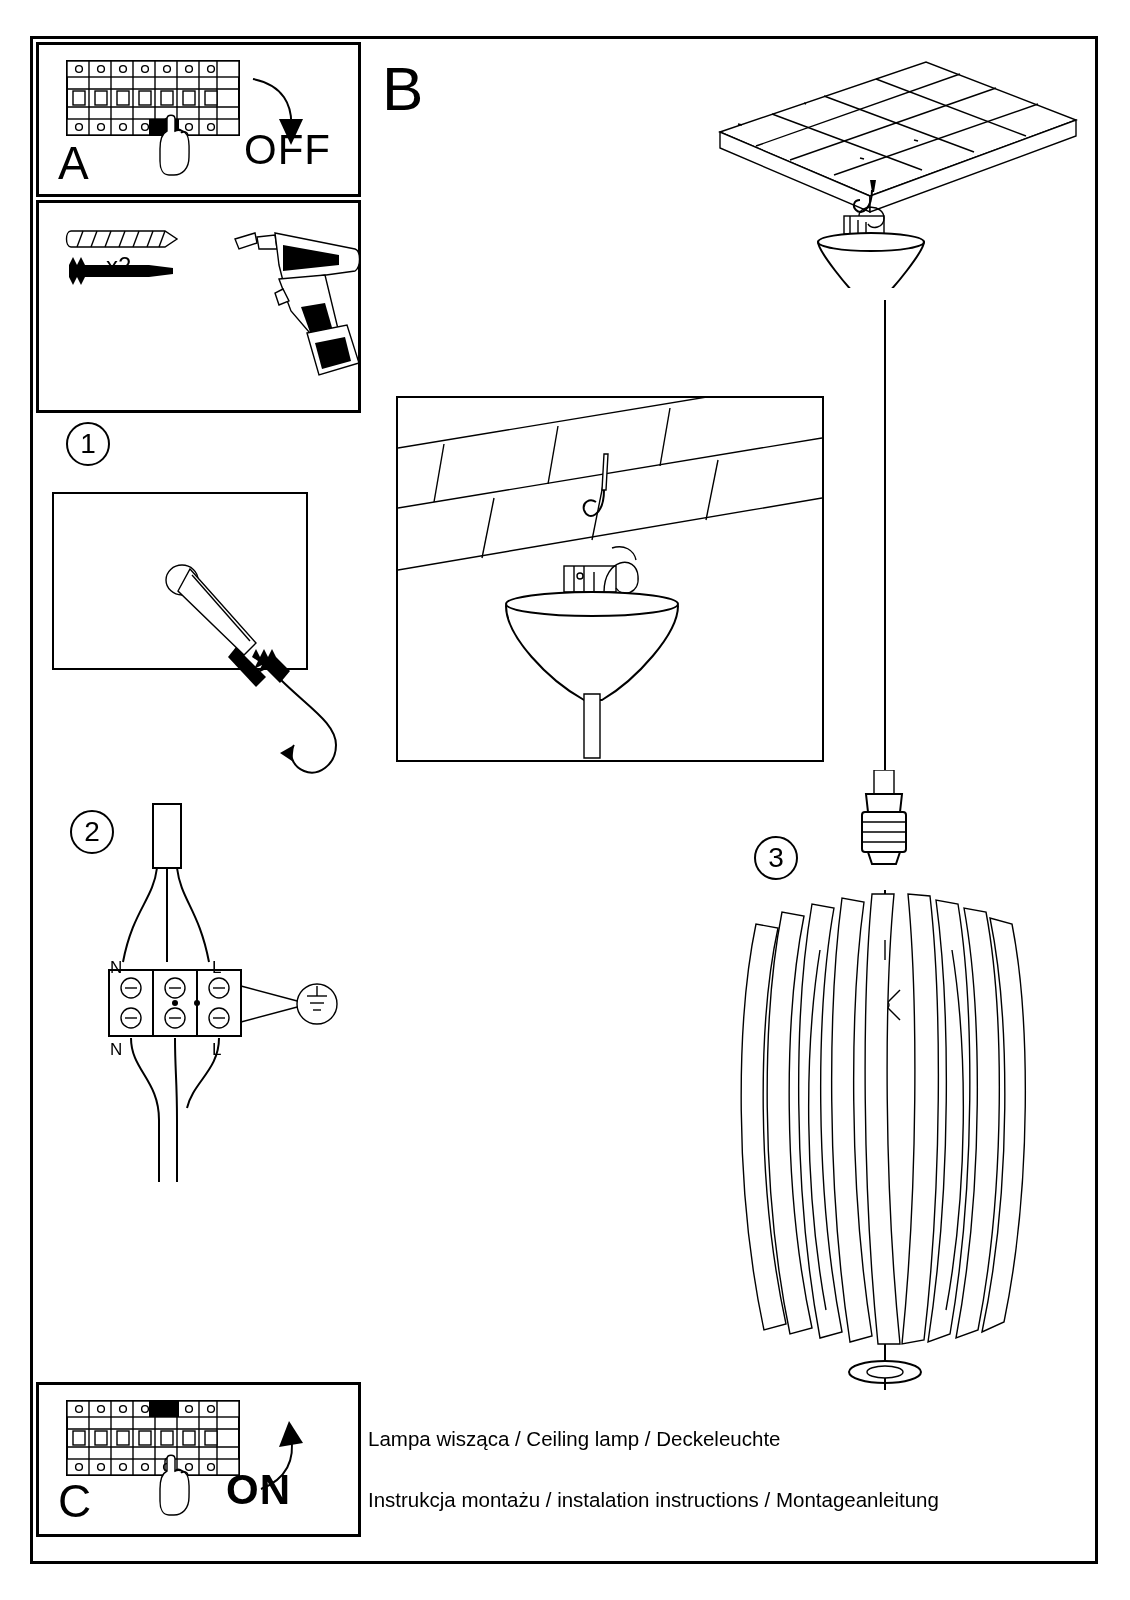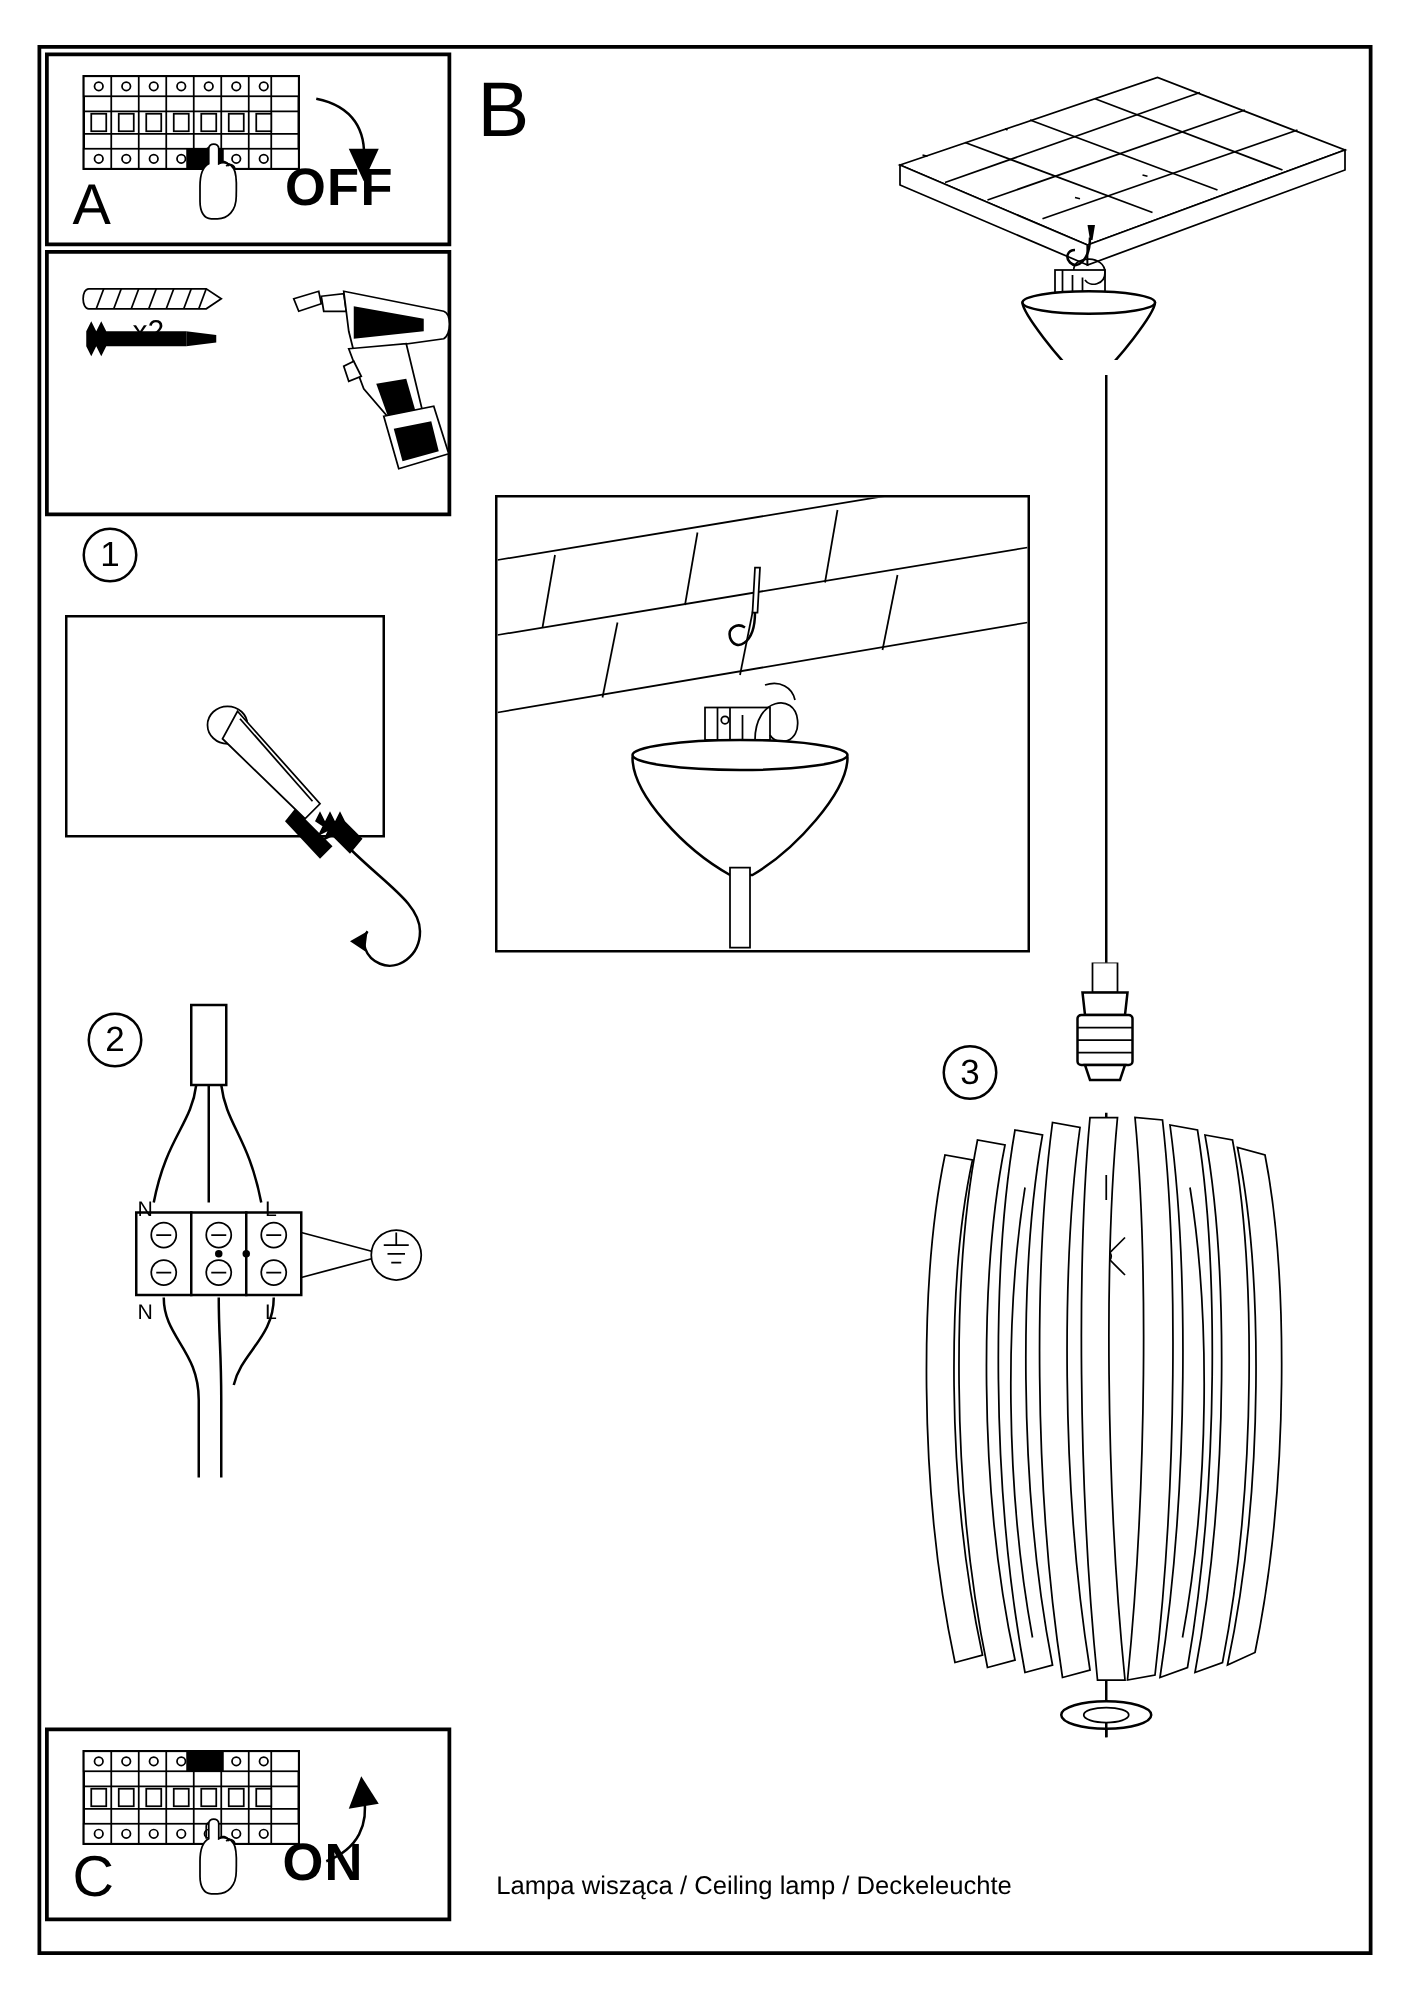--- a/index.html
+++ b/index.html
@@ -150,21 +150,21 @@
         <path d="M142 88 C144 85 149 87 149 91" class="s-line-thin"></path>
       </g>
 
       <g>
         <path d="M214 34 C244 40 254 60 252 84" class="s-line" stroke-width="5"></path>
         <path d="M252 100 L240 74 L264 74 Z" class="s-fill"></path>
       </g>
     </svg>
   </div>
   <div class="label-big" style="left:58px; top:140px;">A</div>
-  <div class="label-off" style="left:228px; top:126px;font-weight:bold;">OFF</div>
+  <div class="label-off" style="left:244px; top:126px;">OFF</div>
 
   <div class="box" style="left:36px; top:200px; width:325px; height:213px;">
     <svg width="321" height="209" viewBox="0 0 321 209">
 
       <g>
         <path d="M32 28 L126 28 L138 36 L126 44 L32 44 C26 44 26 28 32 28 Z" class="s-white-thin"></path>
         <line x1="44" y1="28" x2="38" y2="44" class="s-line-thin"></line>
         <line x1="58" y1="28" x2="52" y2="44" class="s-line-thin"></line>
         <line x1="72" y1="28" x2="66" y2="44" class="s-line-thin"></line>
         <line x1="86" y1="28" x2="80" y2="44" class="s-line-thin"></line>
@@ -450,15 +450,16 @@
       <path d="M165 50 L165 70"></path>
     </g>
 
     <g>
       <ellipse cx="165" cy="482" rx="36" ry="11" class="s-white"></ellipse>
       <ellipse cx="165" cy="482" rx="18" ry="6" class="s-white-thin"></ellipse>
       <line x1="165" y1="488" x2="165" y2="500" class="s-line"></line>
     </g>
   </svg>
 
-  <div class="footer-text" style="left:368px; top:1494px;margin-left:29px;">Lampa wisząca / Ceiling lamp / Deckeleuchte</div>
+  <div class="footer-text" style="left:368px; top:1485px;">Instrukcja montażu / instalation instructions / Montageanleitung</div>
+  <div class="footer-text" style="left:368px; top:1424px;">Lampa wisząca / Ceiling lamp / Deckeleuchte</div>
 
 </div>
 
 </body></html>

